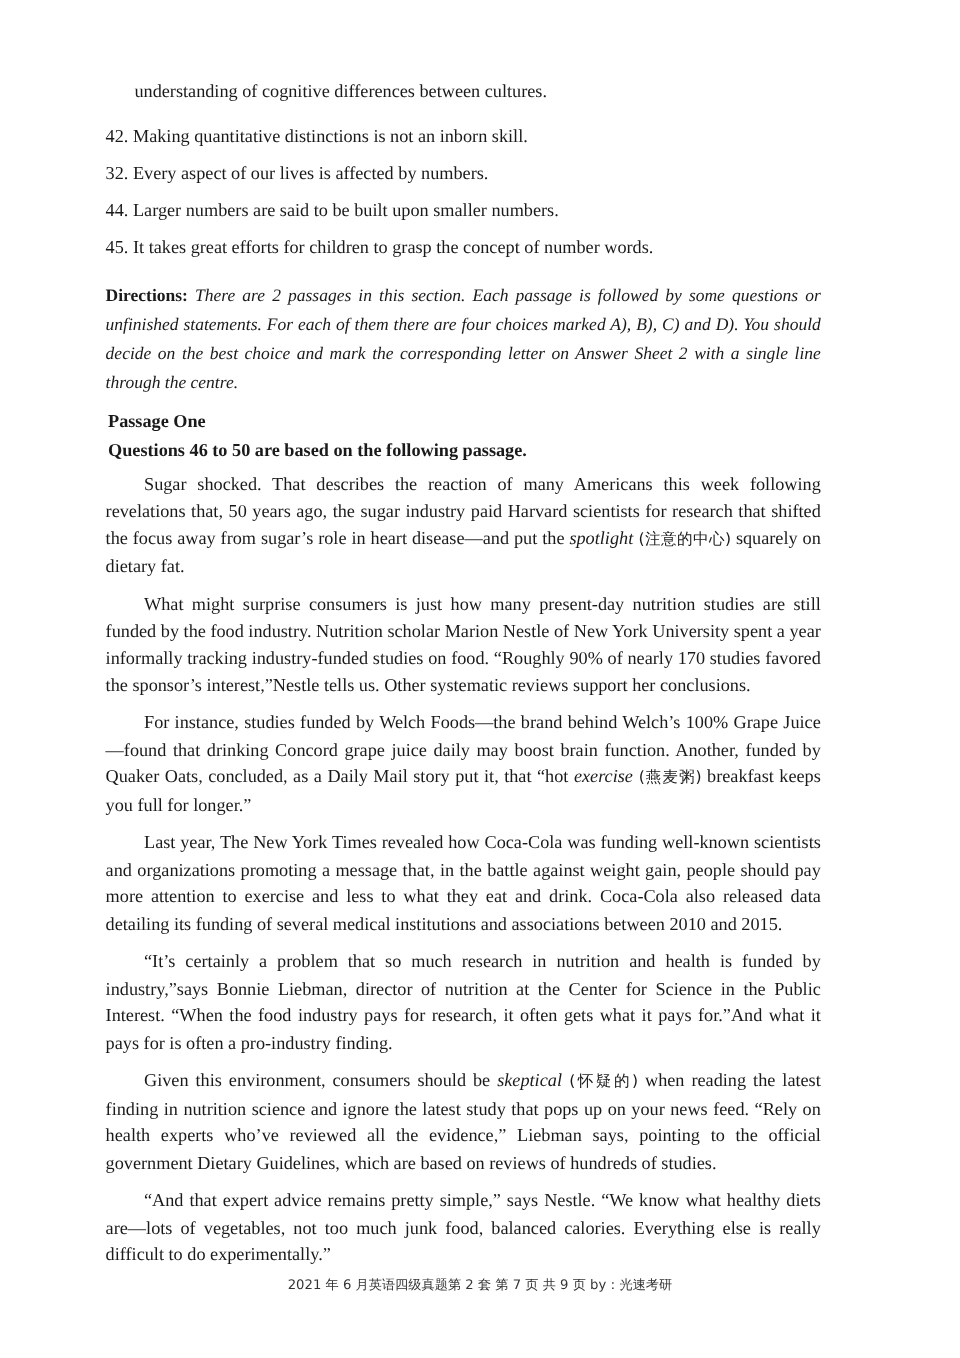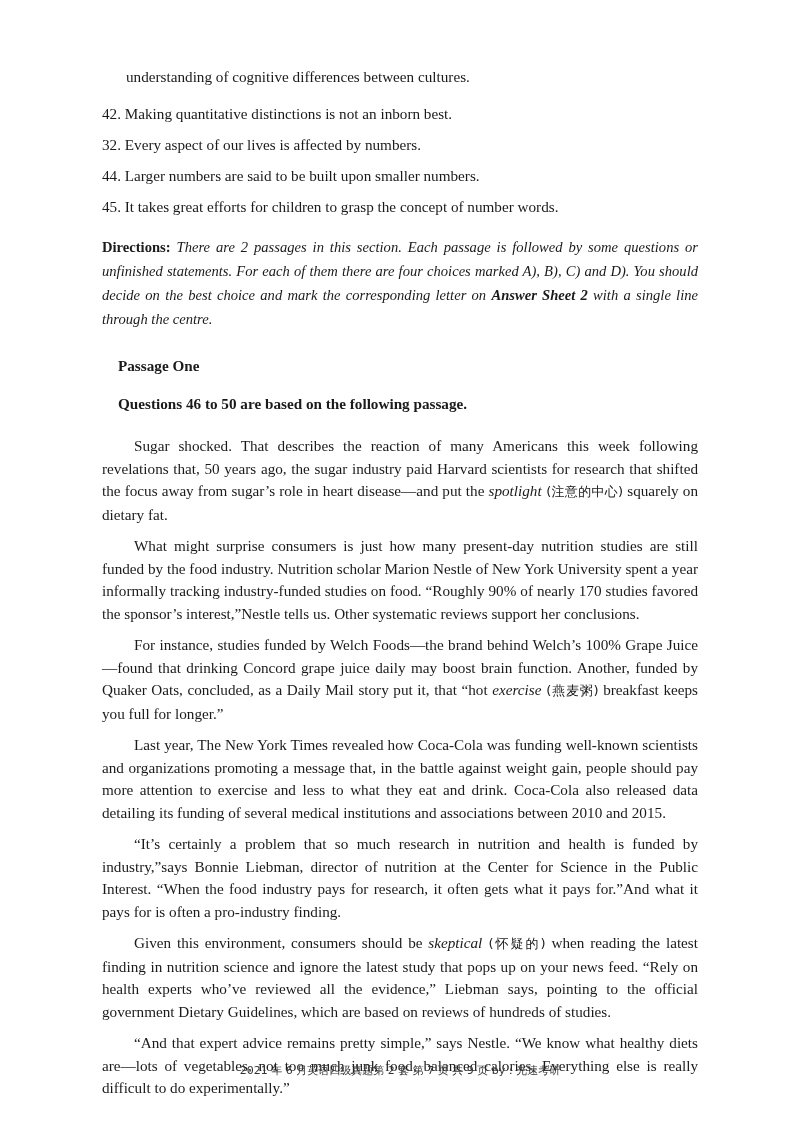--- a/index.html
+++ b/index.html
@@ -1,49 +1,49 @@
 <!DOCTYPE html>
 <html><head>
 <meta charset="utf-8">
 <style>
   html, body { margin: 0; padding: 0; background: #ffffff; }
   body {
     width: 800px; height: 1132px; position: relative; overflow: hidden;
     font-family: "Liberation Serif", "DejaVu Serif", serif;
     color: #1a1a1a;
   }
-  .page { position: absolute; left: 102px; top: 64px; width: 596px; }
+  .page { position: absolute; left: 88px; top: 64px; width: 596px; }
   .item { font-size: 15.2px; line-height: 25px; margin: 0; padding-left: 24px; text-indent: -24px; text-align: justify; }
   .cont { font-size: 15.2px; line-height: 25px; margin: 0; padding-left: 24px; }
   .gap { height: 6px; }
   .gap2 { height: 8px; }
   .section-title { font-weight: bold; font-size: 15.2px; line-height: 22px; margin: 0; }
   .directions { font-size: 14.6px; line-height: 24px; margin: 0; text-align: justify; text-align-last: left; }
   .directions .lbl { font-weight: bold; font-style: normal; }
   .directions .txt { font-style: italic; }
-  .directions .bi { font-style: italic; font-weight: bold; }
-  .bold-line { font-weight: bold; font-size: 15.2px; line-height: 22px; margin: 16px; }
+  .directions .bi { font-style: italic; font-weight: normal; }
+  .bold-line { font-weight: bold; font-size: 15.2px; line-height: 22px; margin: 2px; }
   .para { font-size: 15.2px; line-height: 22.5px; margin: 0; text-indent: 32px; text-align: justify; }
   .para + .para { margin-top: 9px; }
   em { font-style: italic; }
   .cn { font-family: "DejaVu Sans", sans-serif; font-size: 13px; }
   .footer { position: absolute; left: 0; width: 800px; top: 1063px; text-align: center; font-size: 11.5px; color: #333; }
   .footer .cnf { font-family: "DejaVu Sans", sans-serif; font-size: 11px; }
 </style>
 </head>
 <body>
 
 <div class="page">
 
   <p class="cont">understanding of cognitive differences between cultures.</p>
   <div class="gap"></div>
 
   <div>
     <div class="gap"></div>
-    <p class="item"><span>42.</span> <span>Making quantitative distinctions is not an inborn best.</span></p>
+    <p class="item"><span>42.</span> <span>Making quantitative distinctions is not an inborn skill.</span></p>
     <div class="gap"></div>
     <p class="item"><span>32.</span> <span>Every aspect of our lives is affected by numbers.</span></p>
     <div class="gap"></div>
     <p class="item"><span>44.</span> <span>Larger numbers are said to be built upon smaller numbers.</span></p>
     <div class="gap"></div>
     <p class="item"><span>45.</span> <span>It takes great efforts for children to grasp the concept of number words.</span></p>
   </div>
 
   <div class="gap2"></div>
   <div class="gap2"></div>

